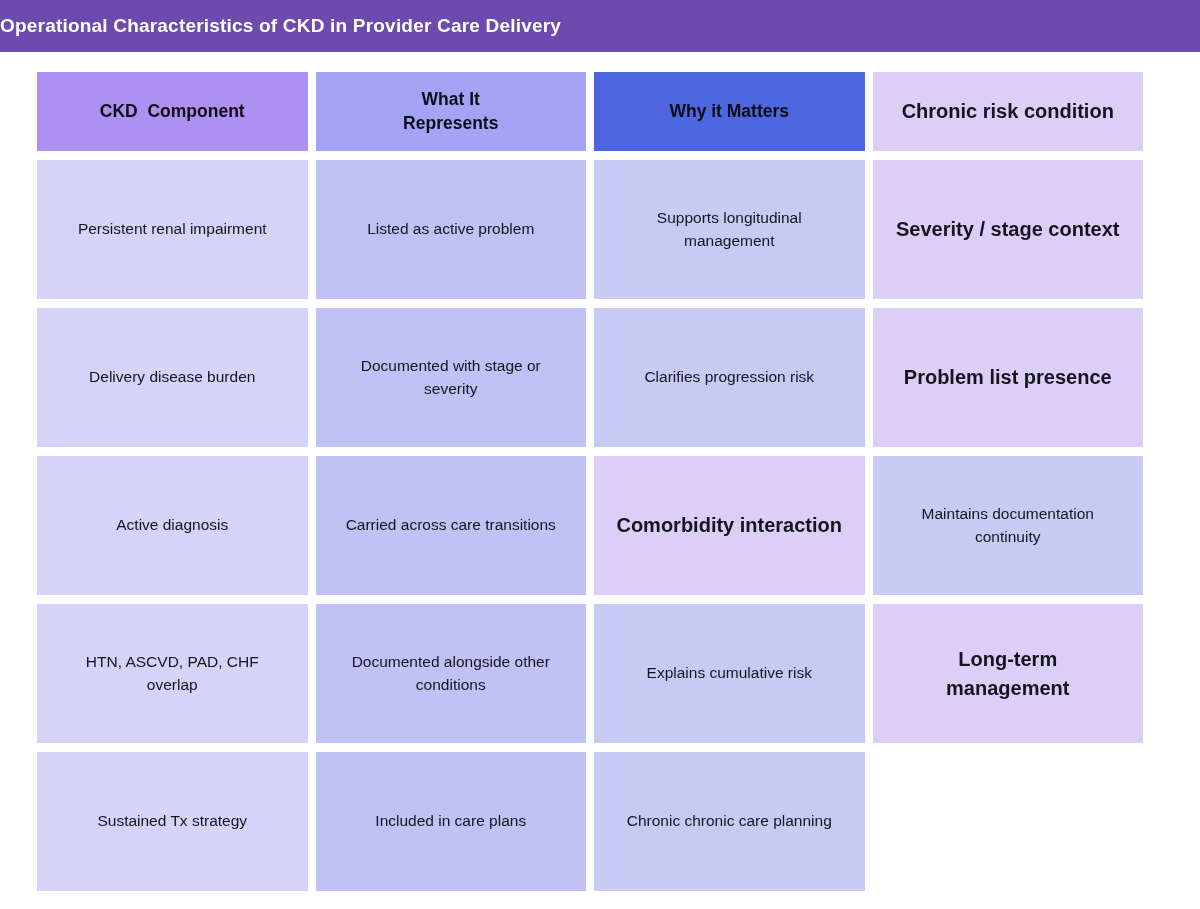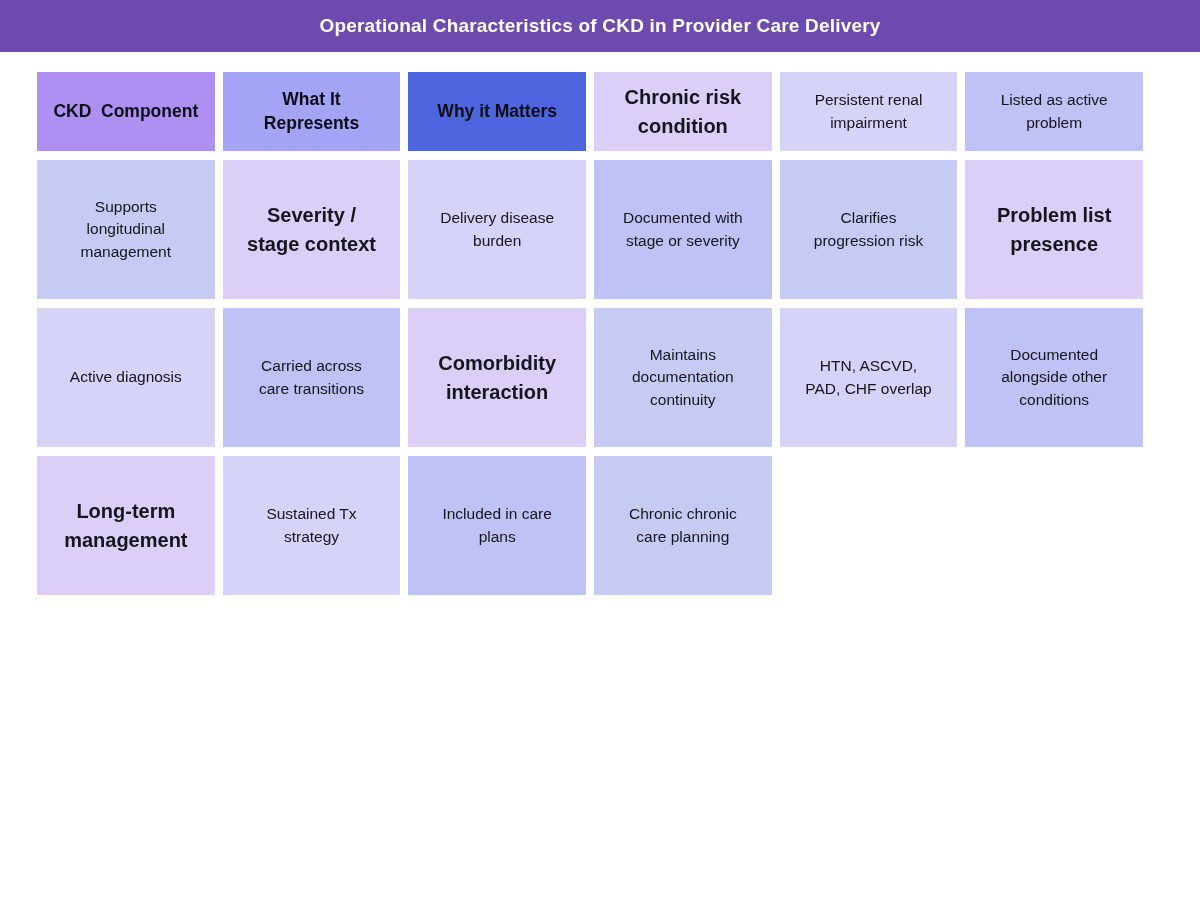--- a/index.html
+++ b/index.html
@@ -11,31 +11,30 @@
     height: 909px;
     background: var(--page_bg, #ffffff);
     overflow: hidden;
   }
   .title-bar {
     width: 100%;
     height: 52px;
     background: var(--title_bar, #6d4bae);
     display: flex;
     align-items: center;
-    justify-content: center;
   }
   .title-bar h1 {
     color: var(--title_text, #ffffff);
     font-size: 19px;
     font-weight: bold;
     letter-spacing: 0.2px;
   }
   .table-grid {
     display: grid;
-    grid-template-columns: repeat(6, 1fr);
+    grid-template-columns: repeat(4, 1fr);
     grid-template-rows: 79px repeat(5, 139px);
     column-gap: 8px;
     row-gap: 9px;
     margin: 20px 57px 0 37px;
   }
   .cell {
     display: flex;
     align-items: center;
     justify-content: center;
     text-align: center;
@@ -86,18 +85,19 @@
   <div class="cell body-cell c3">Clarifies progression risk</div>
 
   <div class="cell body-cell c0">Problem list presence</div>
   <div class="cell body-cell c1">Active diagnosis</div>
   <div class="cell body-cell c2">Carried across care transitions</div>
   <div class="cell body-cell c0">Comorbidity interaction</div>
 
   <div class="cell body-cell c3">Maintains documentation continuity</div>
   <div class="cell body-cell c1">HTN, ASCVD, PAD, CHF overlap</div>
   <div class="cell body-cell c2">Documented alongside other conditions</div>
+  <div class="cell body-cell c3">Explains cumulative risk</div>
 
   <div class="cell body-cell c0">Long-term management</div>
   <div class="cell body-cell c1">Sustained Tx strategy</div>
   <div class="cell body-cell c2">Included in care plans</div>
   <div class="cell body-cell c3">Chronic chronic care planning</div>
 </main>
 
 </body></html>

